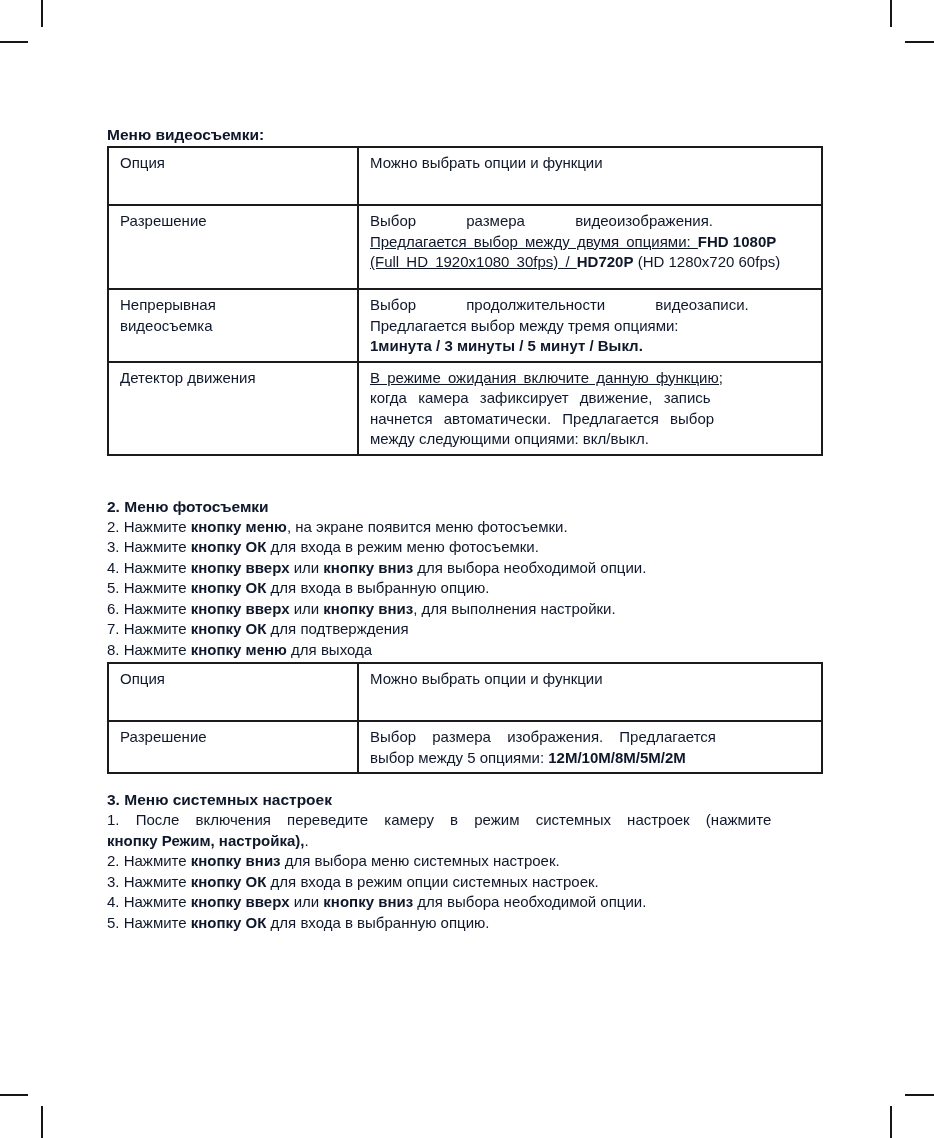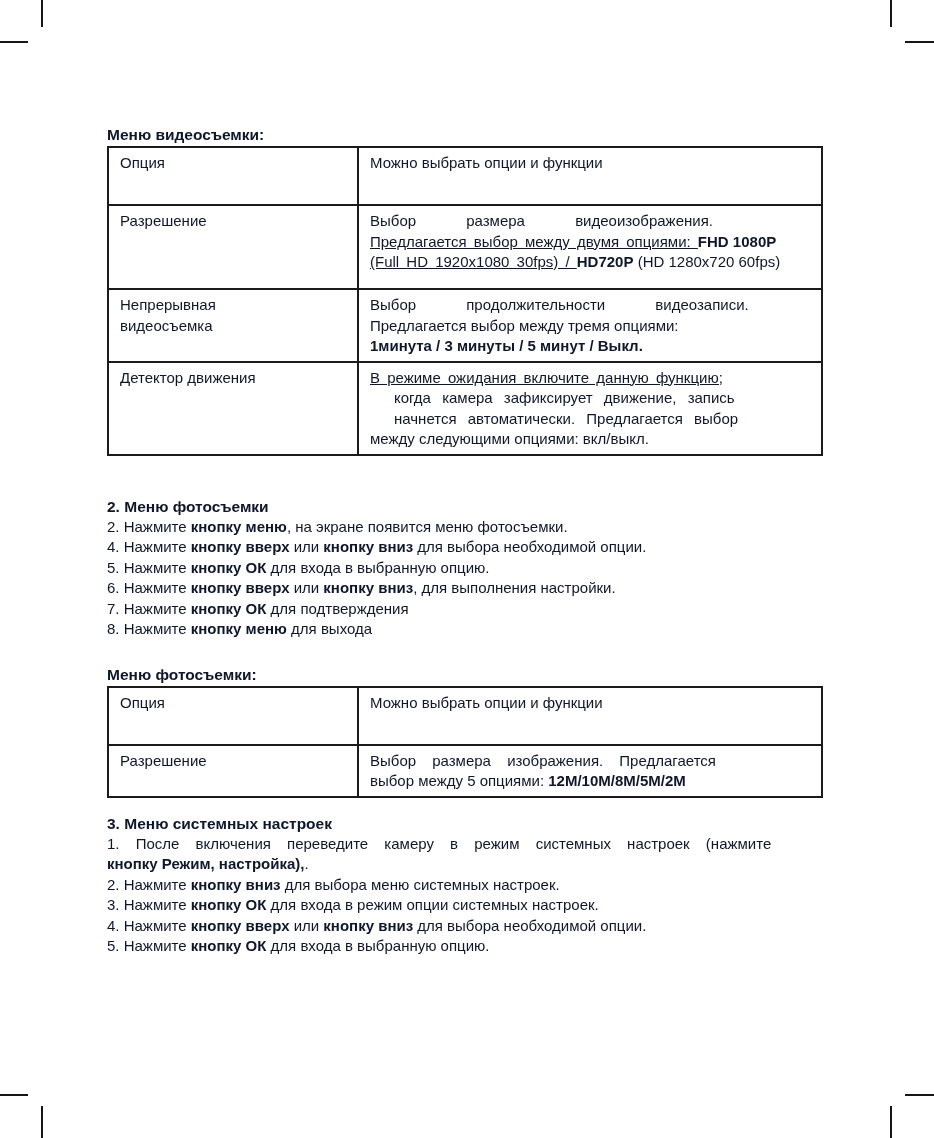--- a/index.html
+++ b/index.html
@@ -67,21 +67,21 @@
     margin: 0;
   }
   .mt-sec2   { margin-top: 41px; }
   .mt-photo  { margin-top: 26px; }
   .mt-sec3   { margin-top: 16px; }
   .steps { margin: 0; }
   .steps p { margin: 0; font-size: 15px; line-height: 20.5px; }
 
   
   .ws-sm { word-spacing: 3px; text-decoration: underline; }
-  .ws-md { word-spacing: 7px; margin-left: 24px; }
+  .ws-md { word-spacing: 7px; }
   .ws-lg { word-spacing: 12px; }
   .ws-xl { word-spacing: 46px; }
 
   b { font-weight: bold; }
 </style>
 </head>
 <body>
 
 <div class="page">
 
@@ -115,28 +115,28 @@
         <tr class="row-h-motion">
           <td class="opt-col"><span>Детектор движения</span></td>
           <td><span class="ws-sm">В режиме ожидания включите данную функцию;</span><br><span class="ws-md">когда камера зафиксирует движение, запись</span><br><span class="ws-md">начнется автоматически. Предлагается выбор</span><br><span>между следующими опциями: вкл/выкл.</span></td>
         </tr>
       </tbody>
     </table>
 
     <p class="section-heading mt-sec2">2. Меню фотосъемки</p>
     <div class="steps">
       <p><span>2. Нажмите </span><b>кнопку меню</b><span>, на экране появится меню фотосъемки.</span></p>
+      <p><span>3. Нажмите </span><b>кнопку ОК</b><span> для входа в режим меню фотосъемки.</span></p>
       <p><span>4. Нажмите </span><b>кнопку вверх</b><span> или </span><b>кнопку вниз</b><span> для выбора необходимой опции.</span></p>
       <p><span>5. Нажмите </span><b>кнопку ОК</b><span> для входа в выбранную опцию.</span></p>
       <p><span>6. Нажмите </span><b>кнопку вверх</b><span> или </span><b>кнопку вниз</b><span>, для выполнения настройки.</span></p>
       <p><span>7. Нажмите </span><b>кнопку ОК</b><span> для подтверждения</span></p>
       <p><span>8. Нажмите </span><b>кнопку меню</b><span> для выхода</span></p>
     </div>
 
-    <p class="heading mt-photo">Меню фотосъемки:</p>
 
     <table class="doc-table">
       <tbody>
         <tr class="row-h-photo1">
           <td class="opt-col"><span>Опция</span></td>
           <td><span>Можно выбрать опции и функции</span></td>
         </tr>
         <tr class="row-h-photo2">
           <td class="opt-col"><span>Разрешение</span></td>
           <td><span class="ws-lg">Выбор размера изображения. Предлагается</span><br><span>выбор между 5 опциями: </span><b>12M/10M/8M/5M/2M</b></td>

